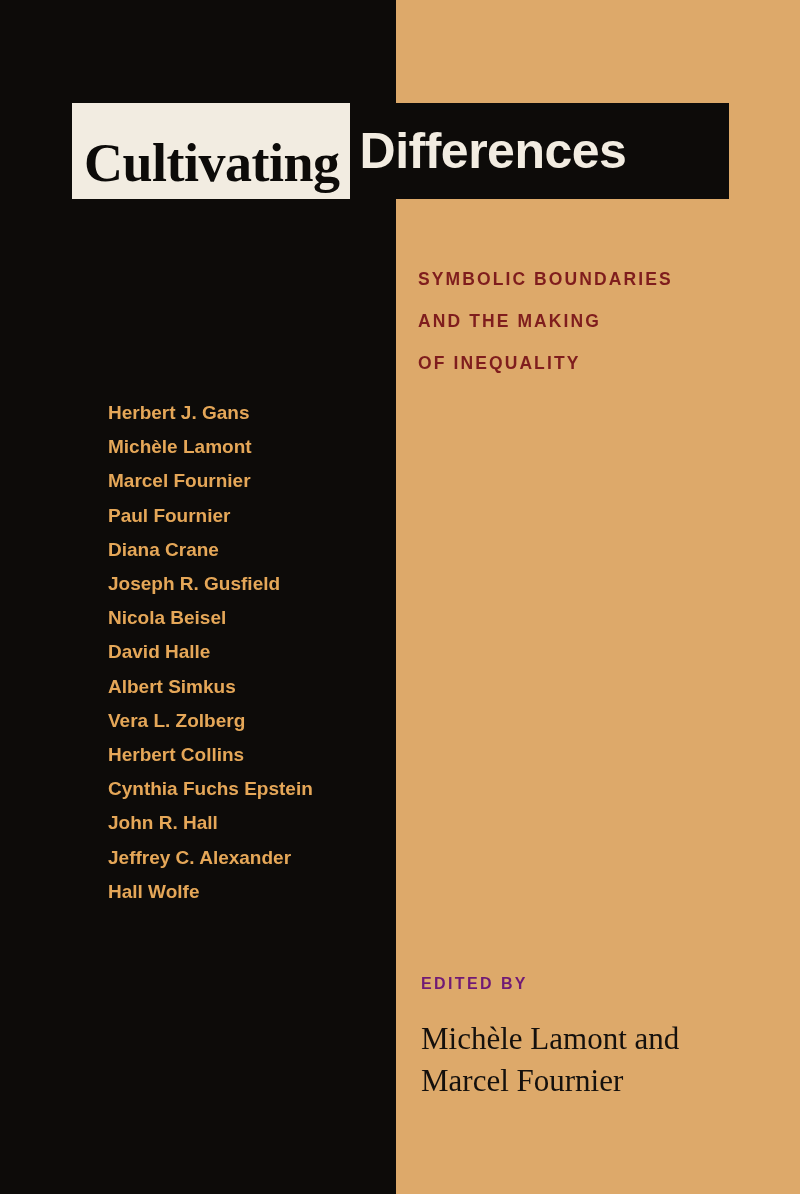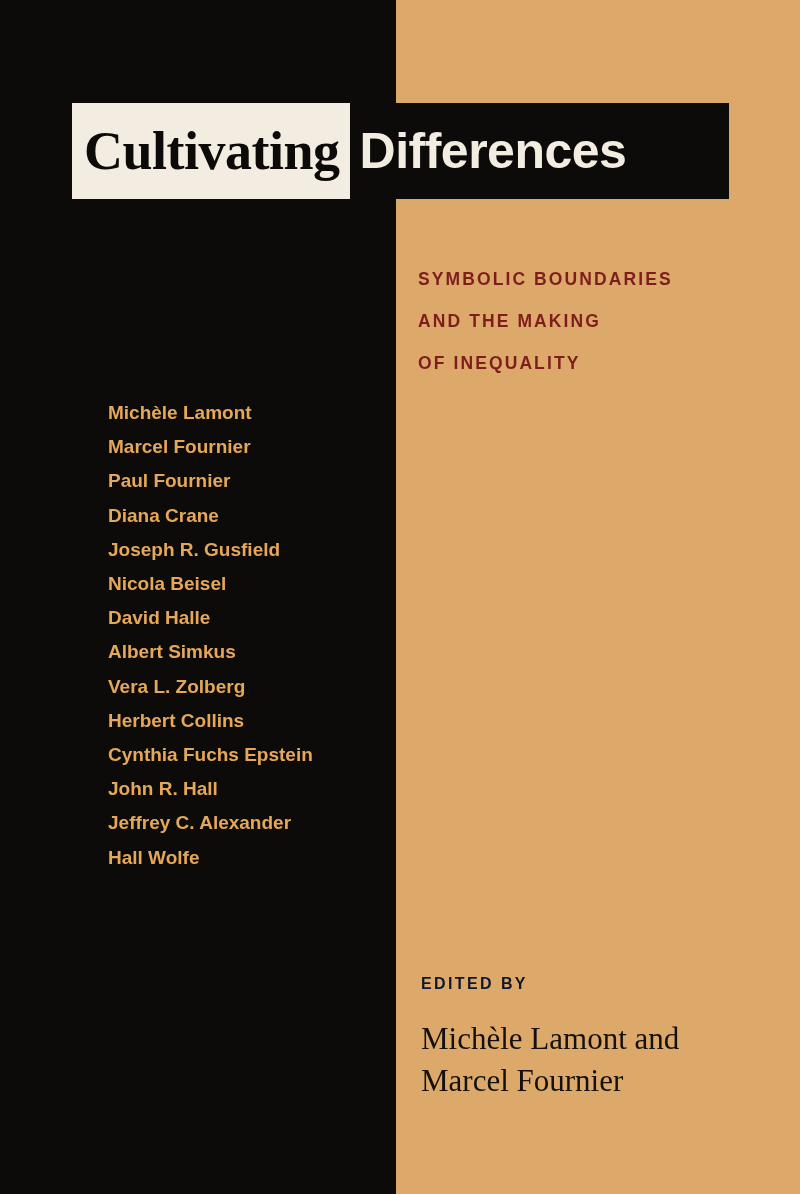--- a/index.html
+++ b/index.html
@@ -35,21 +35,21 @@
     align-items: stretch;
   }
   #title-word-1 {
     background: #f2ece1;
     color: #0d0b09;
     font-family: "Liberation Serif", serif;
     font-weight: bold;
     font-size: 54px;
     line-height: 96px;
     letter-spacing: -0.5px;
-    padding: 0 10px 0 12px;
+    padding: 12px 10px 0 12px;
     white-space: nowrap;
   }
   #title-word-2 {
     background: #0d0b09;
     color: #f2ece1;
     font-family: "Liberation Sans", sans-serif;
     font-weight: bold;
     font-size: 50px;
     line-height: 96px;
     letter-spacing: -0.5px;
@@ -85,21 +85,21 @@
     font-weight: bold;
     font-size: 19px;
     line-height: 34.2px;
     white-space: nowrap;
   }
 
   
   #edited-by-label {
     position: absolute;
     left: 421px; top: 975px;
-    color: #0f172a;
+    color: #701a75;
     font-family: "Liberation Sans", sans-serif;
     font-weight: bold;
     font-size: 16px;
     letter-spacing: 2.4px;
   }
   #editors {
     position: absolute;
     left: 421px; top: 1018px;
     width: 350px;
     color: #14100d;
@@ -121,20 +121,21 @@
     <span id="title-word-2">Differences</span>
   </div>
 
   <div id="subtitle">
     <div>SYMBOLIC BOUNDARIES</div>
     <div>AND THE MAKING</div>
     <div>OF INEQUALITY</div>
   </div>
 
   <ul id="contributors">
+    <li>Herbert J. Gans</li>
     <li>Michèle Lamont</li>
     <li>Marcel Fournier</li>
     <li>Paul Fournier</li>
     <li>Diana Crane</li>
     <li>Joseph R. Gusfield</li>
     <li>Nicola Beisel</li>
     <li>David Halle</li>
     <li>Albert Simkus</li>
     <li>Vera L. Zolberg</li>
     <li>Herbert Collins</li>

